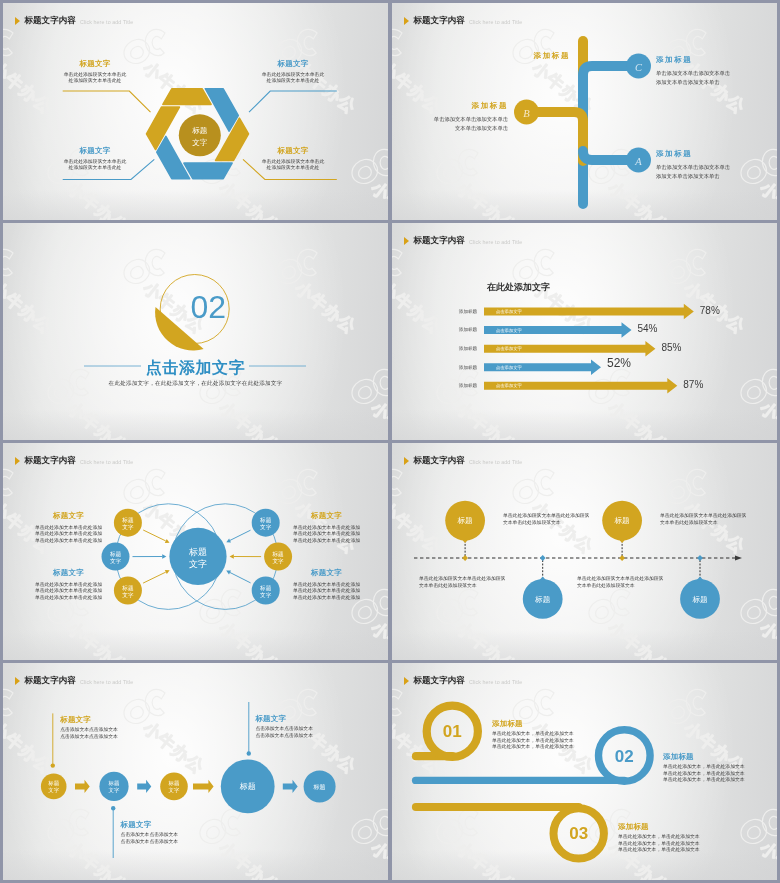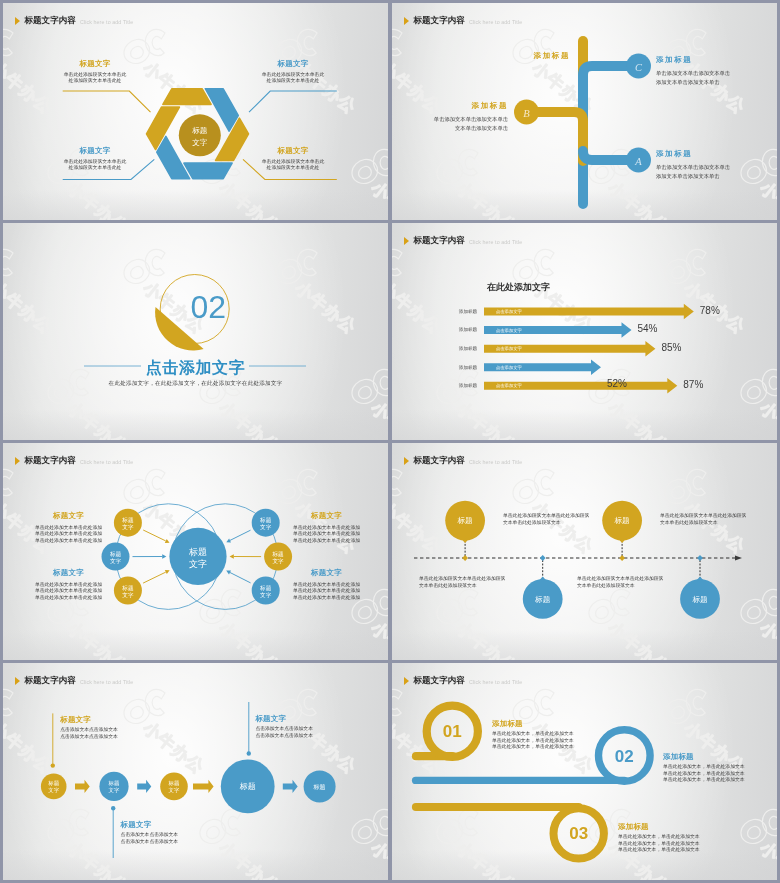--- a/index.html
+++ b/index.html
@@ -312,21 +312,21 @@
       <div class="abs" style="left:104.0px;top:86.0px;font-size:4.3px;color:#fff">点击添加文字</div>
       <div class="abs" style="left:307.8px;top:81.9px;font-size:10px;color:#3b3b3b">78%</div>
       <div class="abs" style="left:60px;top:104.3px;width:32px;text-align:center;font-size:4.6px;color:#4a4a4a">添加标题</div>
       <div class="abs" style="left:104.0px;top:104.5px;font-size:4.3px;color:#fff">点击添加文字</div>
       <div class="abs" style="left:245.5px;top:100.4px;font-size:10px;color:#3b3b3b">54%</div>
       <div class="abs" style="left:60px;top:123.2px;width:32px;text-align:center;font-size:4.6px;color:#4a4a4a">添加标题</div>
       <div class="abs" style="left:104.0px;top:123.4px;font-size:4.3px;color:#fff">点击添加文字</div>
       <div class="abs" style="left:269.4px;top:119.3px;font-size:10px;color:#3b3b3b">85%</div>
       <div class="abs" style="left:60px;top:141.7px;width:32px;text-align:center;font-size:4.6px;color:#4a4a4a">添加标题</div>
       <div class="abs" style="left:104.0px;top:141.9px;font-size:4.3px;color:#fff">点击添加文字</div>
-      <div class="abs" style="left:215.0px;top:155px;font-size:10px;color:#3b3b3b">52%</div>
+      <div class="abs" style="left:215.0px;top:133px;font-size:12px;color:#3b3b3b">52%</div>
       <div class="abs" style="left:60px;top:160.2px;width:32px;text-align:center;font-size:4.6px;color:#4a4a4a">添加标题</div>
       <div class="abs" style="left:104.0px;top:160.4px;font-size:4.3px;color:#fff">点击添加文字</div>
       <div class="abs" style="left:291.3px;top:156.3px;font-size:10px;color:#3b3b3b">87%</div>
     </div>
     <div class="slide c0 r2">
       <div class="wm">
         <svg viewBox="0 0 385 217">
           <defs>
             <g id="wmt">
               <g fill="none" stroke="#eeeeed" stroke-width="1.2" stroke-linejoin="round" stroke-linecap="round">

